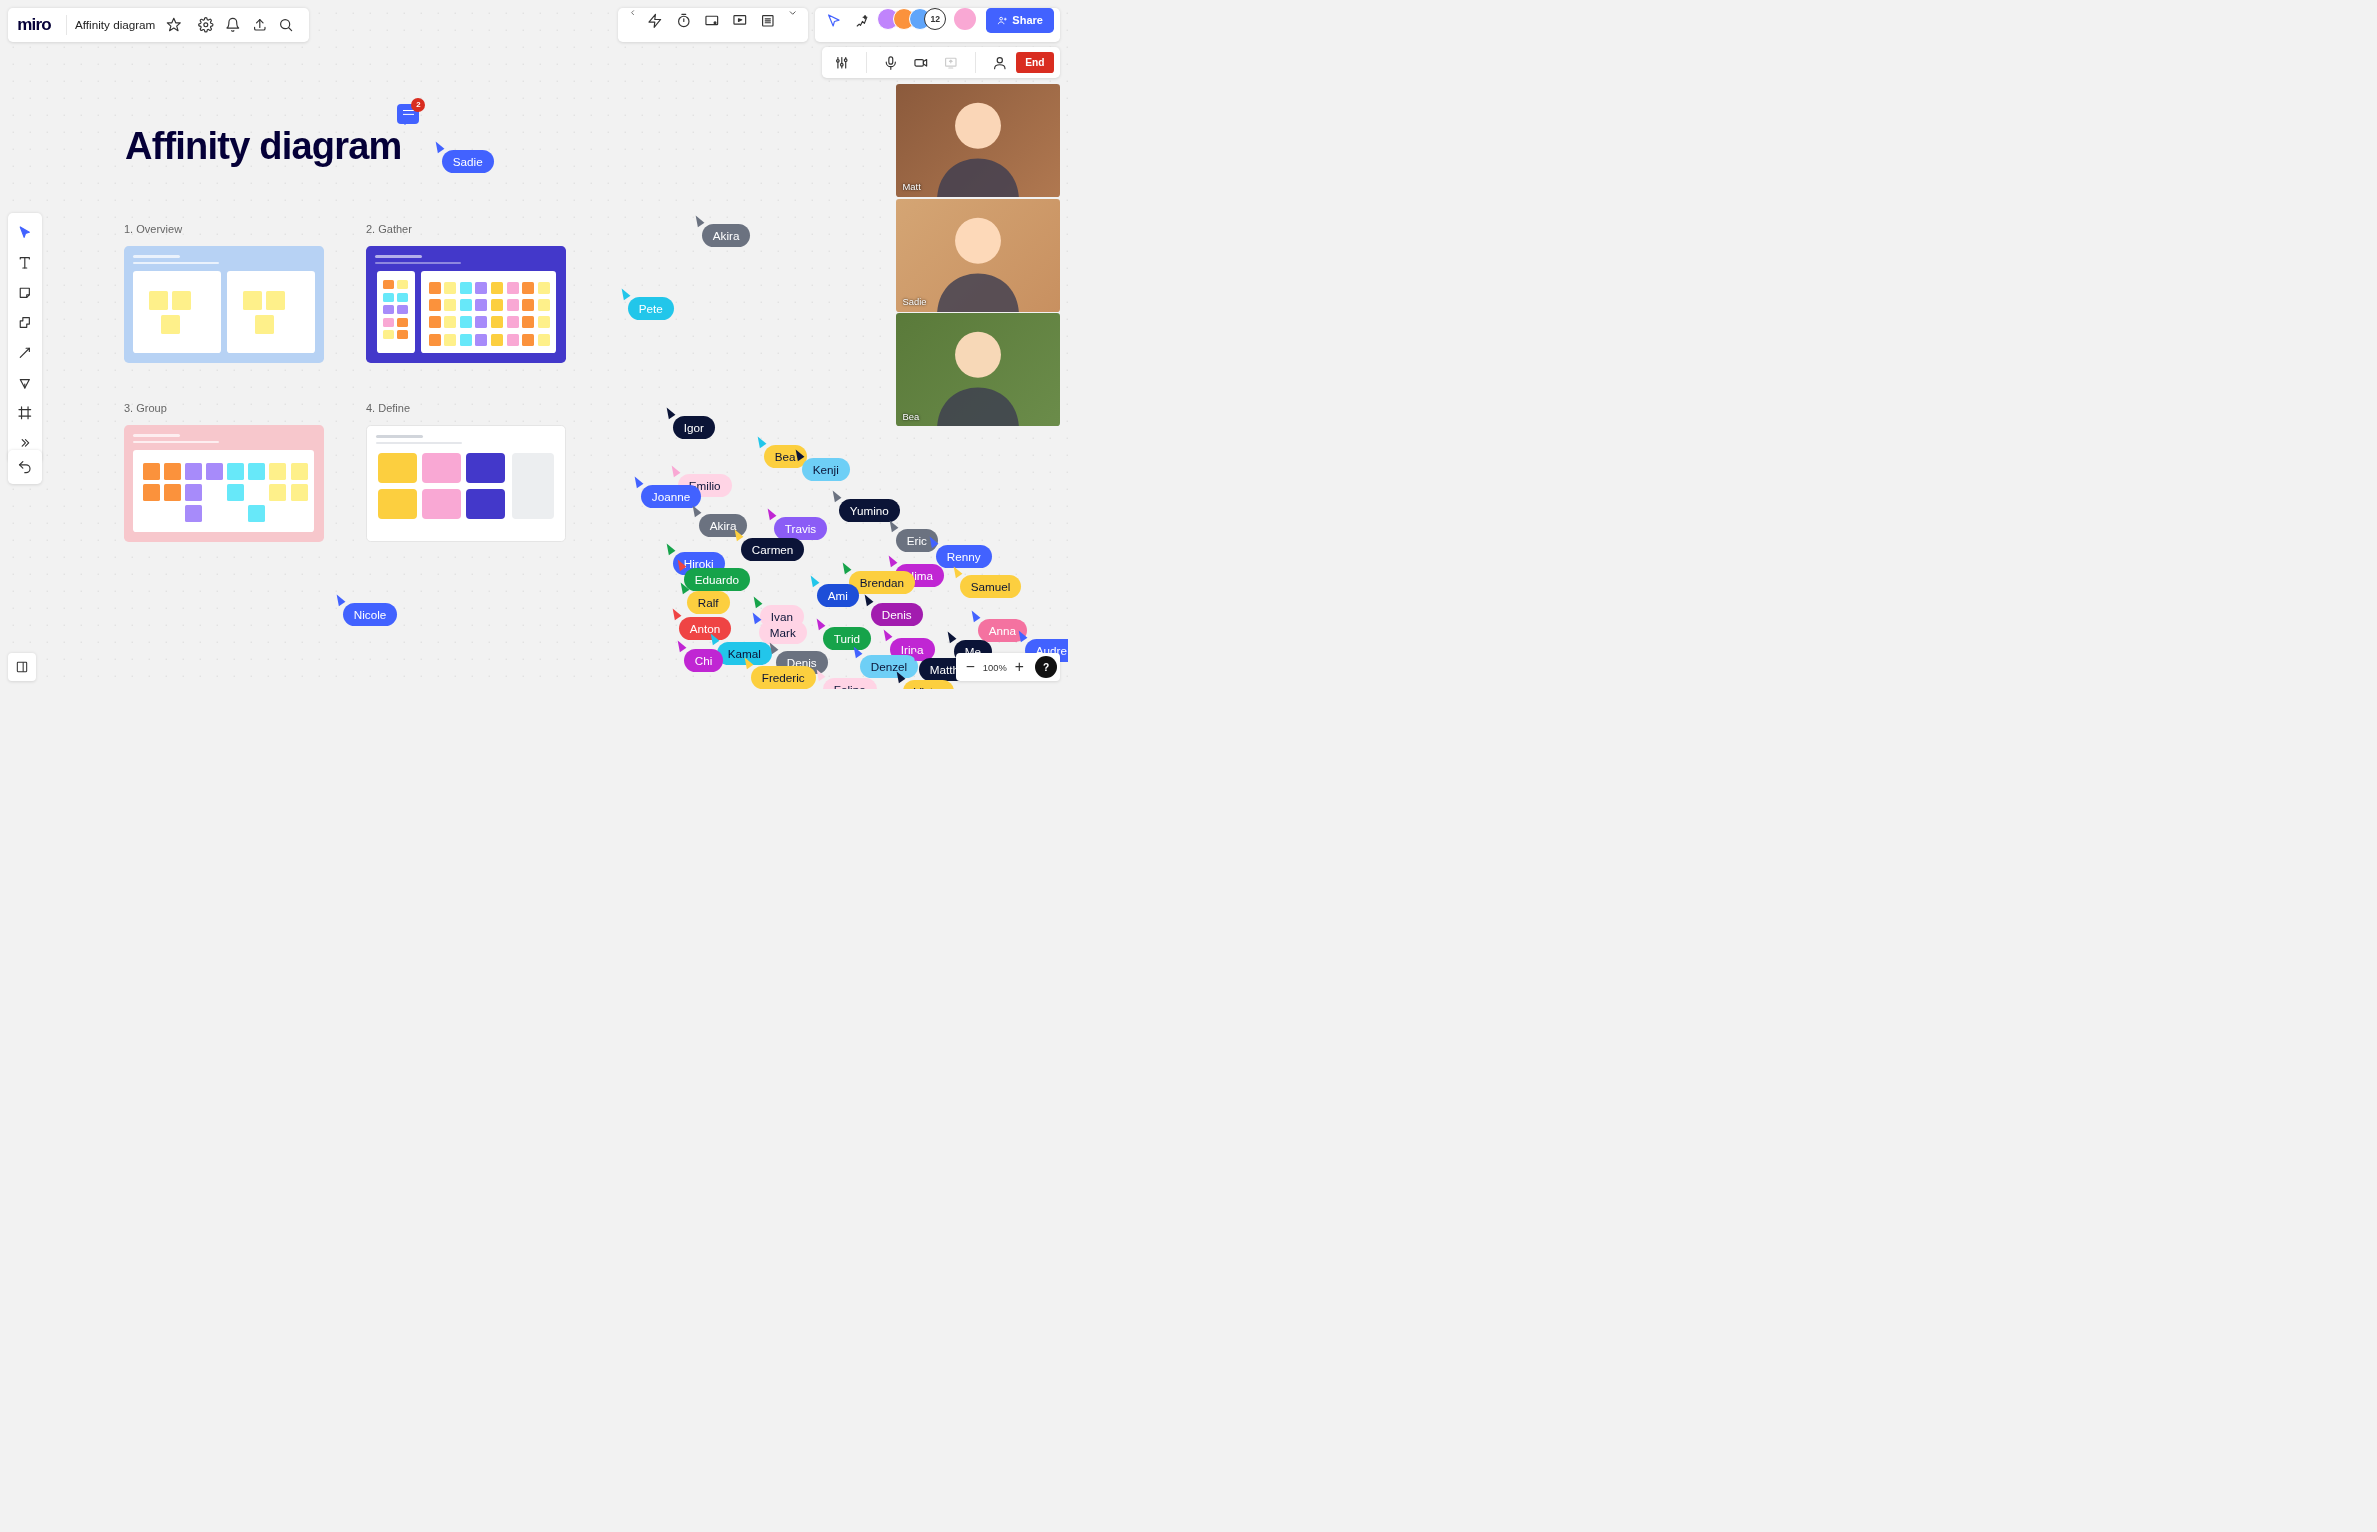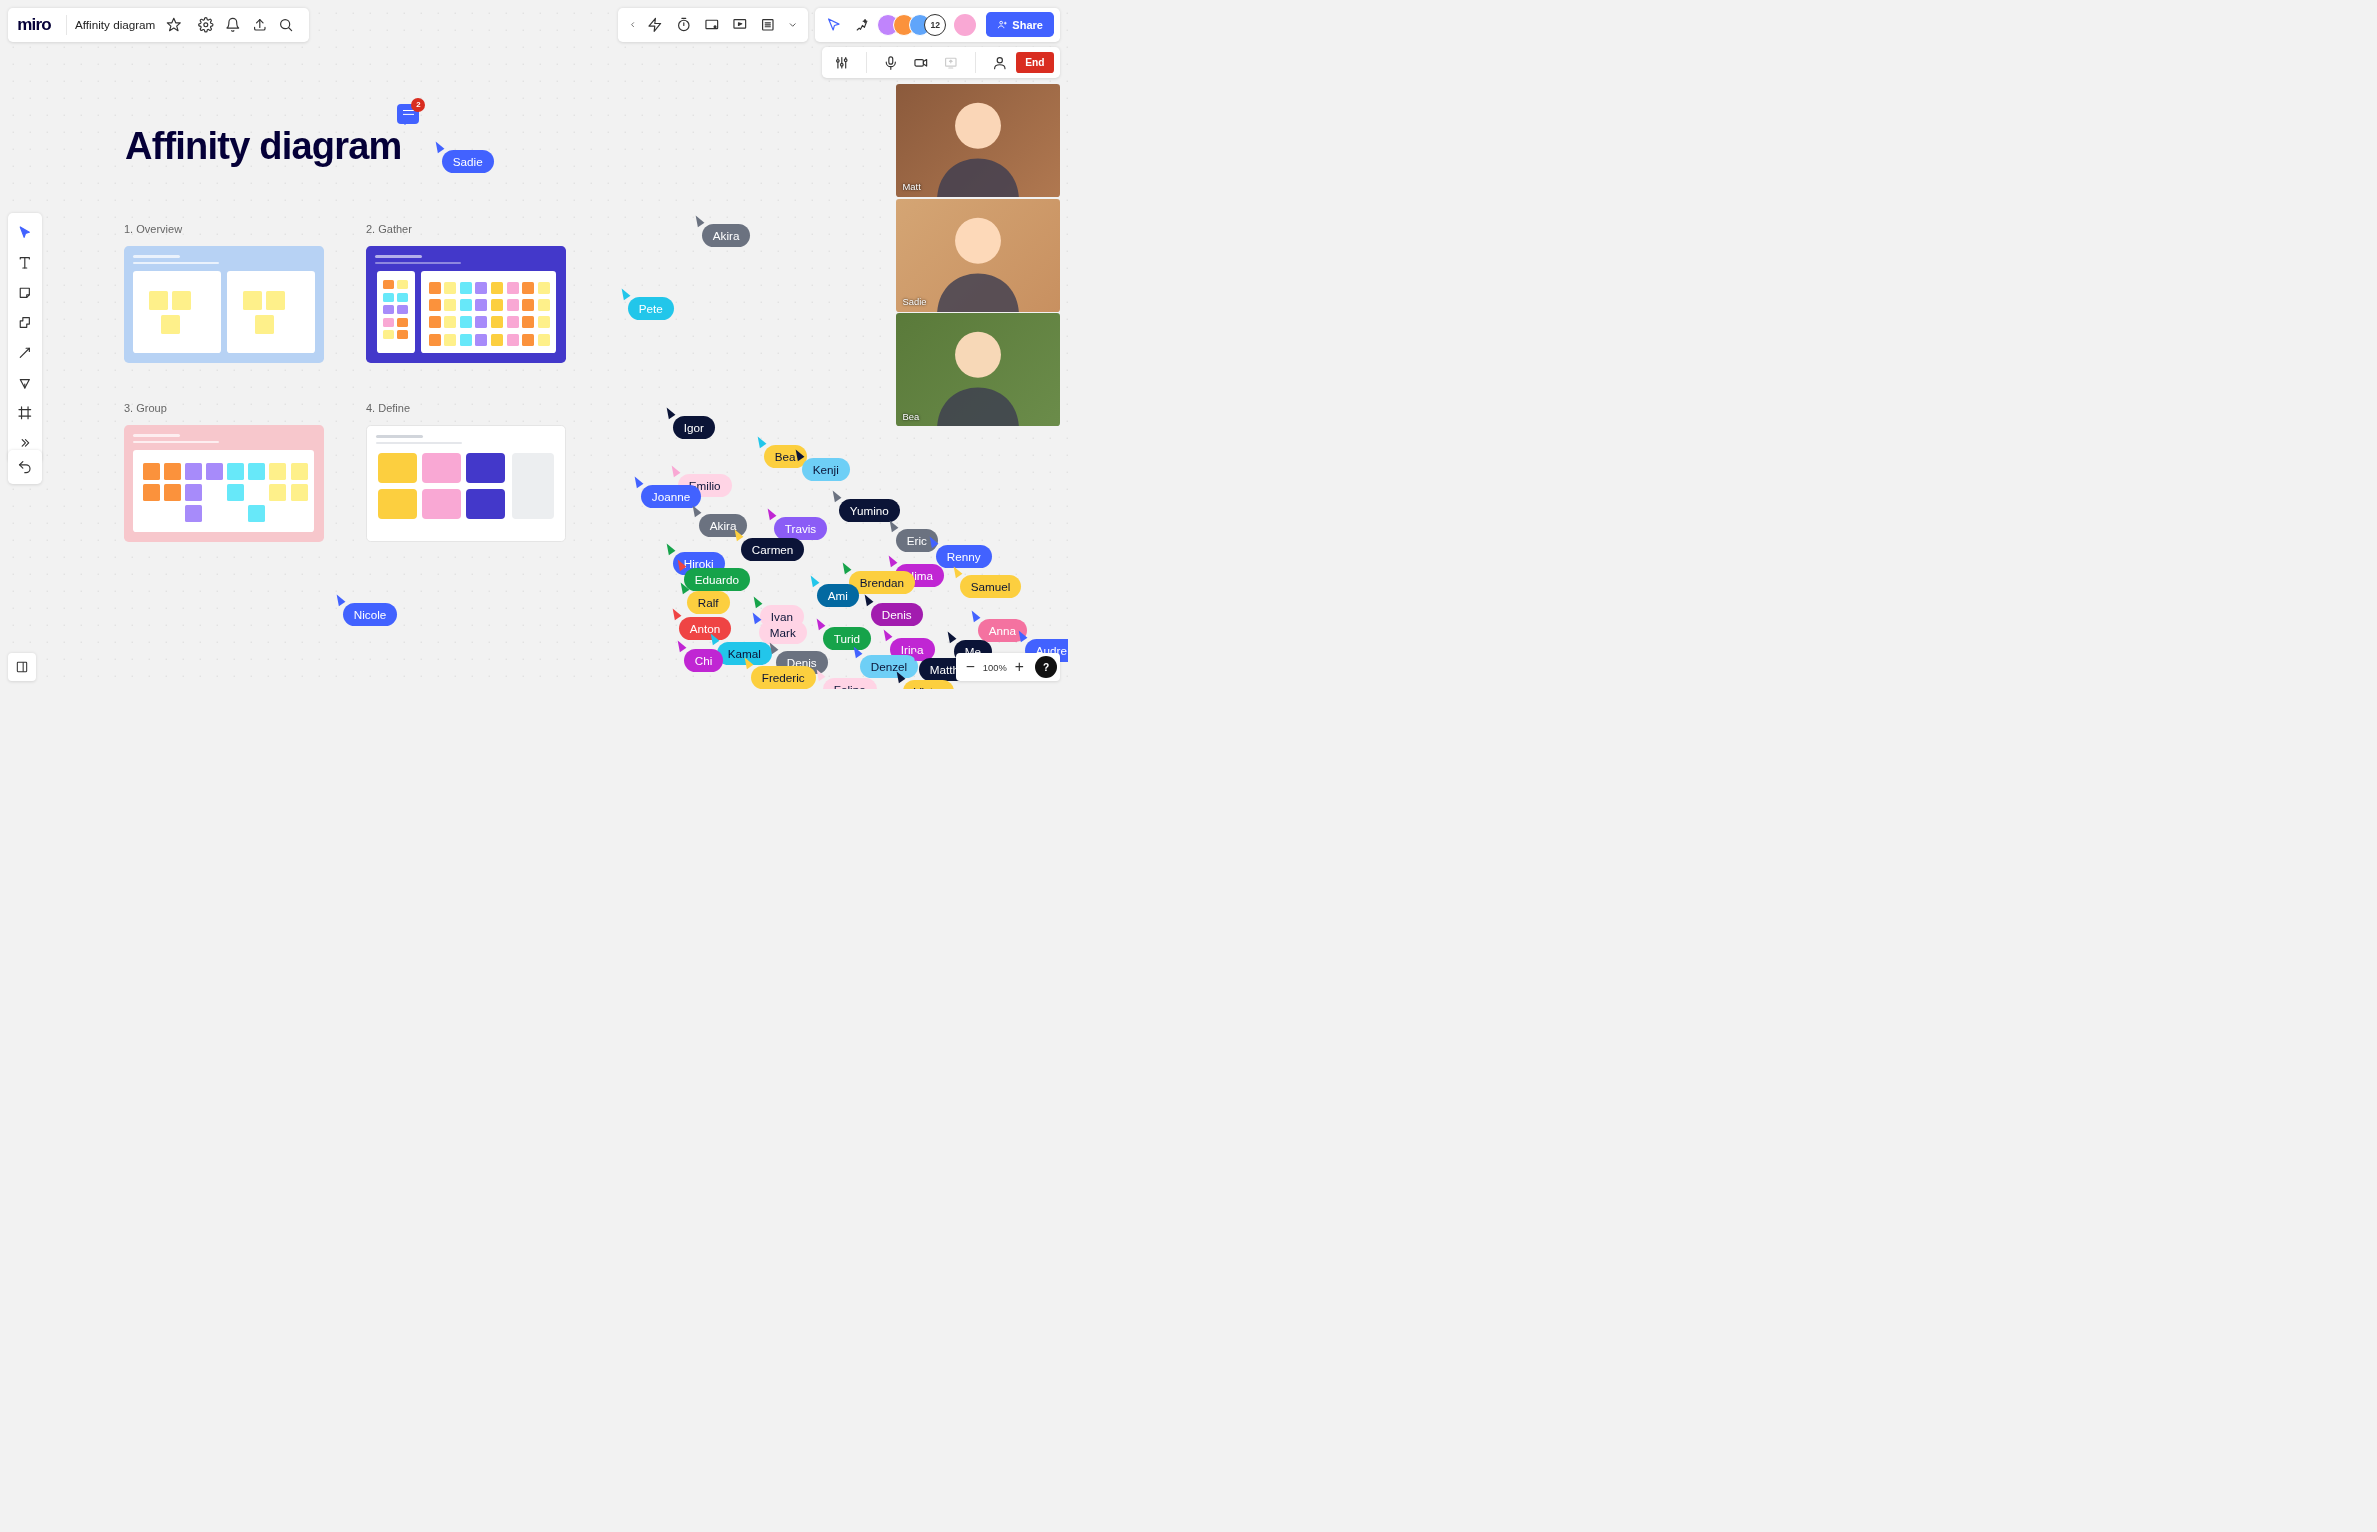--- a/index.html
+++ b/index.html
@@ -6,21 +6,21 @@
   body { background: #f2f2f2; width: 1068px; height: 689px; overflow: hidden; position: relative; }
   .dots { position:absolute; inset:0; background-image: radial-gradient(#d0d0d0 0.8px, transparent 0.8px); background-size: 17px 17px; background-position: 4.7px 4.7px; z-index:0;}
   
   .topbar-left { position:absolute; top:7.8px; left:7.8px; height:34px; background:#fff; border-radius:4.7px; box-shadow:0 0.8px 3.1px rgba(0,0,0,.12); display:flex; align-items:center; padding:0 9.4px; z-index:50;}
   .logo { font-weight:800; color:#050038; font-size:17px; letter-spacing:-0.8px; margin-right:7.8px;}
   .vsep { width:0.8px; height:20.3px; background:#e6e6e6; margin:0 7.8px;}
   .board-title { font-size:11.7px; color:#222; margin-right:4.7px;}
   .ticon { width:26.6px; height:26.6px; display:flex; align-items:center; justify-content:center; border-radius:3.1px; cursor:pointer; color:#333;}
   .ticon svg{width:15.6px;height:15.6px;stroke:currentColor;fill:none;stroke-width:1.8;stroke-linecap:round;stroke-linejoin:round;}
   .topbar-right { position:absolute; top:7.8px; right:7.8px; height:34px; display:flex; gap:6.3px; z-index:50;}
-  .tbgroup { background:#fff; border-radius:4.7px; box-shadow:0 0.8px 3.1px rgba(0,0,0,.12); display:flex; align-items:center; padding:0 6.3px; gap:1.6px;}
+  .tbgroup { background:#fff; border-radius:4.7px; box-shadow:0 0.8px 3.1px rgba(0,0,0,.12); display:flex; align-items:flex-start; padding:0 6.3px; gap:1.6px;}
   .chev-btn{width:15.6px;display:flex;align-items:center;justify-content:center;color:#555;}
   .avatar-stack{display:flex;align-items:center;}
   .av{width:22px;height:22px;border-radius:50%;border:1.6px solid #fff;margin-left:-6.3px;display:flex;align-items:center;justify-content:center;font-size:8.6px;font-weight:600;}
   .av.count{background:#fff;border:1.2px solid #333;color:#333;}
   .sharebtn{background:#4262ff;color:#fff;border:none;border-radius:4.7px;height:25px;padding:0 11px;font-size:11px;font-weight:600;display:flex;align-items:center;gap:4.7px;cursor:pointer;}
   .confctrl{position:absolute;top:47px;right:7.8px;height:31px;background:#fff;border-radius:4.7px;box-shadow:0 0.8px 3.1px rgba(0,0,0,.12);display:flex;align-items:center;padding:0 6.3px;gap:3.1px;z-index:50;}
   .endbtn{background:#d92d20;color:#fff;border:none;border-radius:3.1px;padding:4.7px 9.4px;font-size:10.2px;font-weight:600;cursor:pointer;}
   
   .sidetb{position:absolute;left:7.8px;top:213px;width:34px;background:#fff;border-radius:4.7px;box-shadow:0 0.8px 3.1px rgba(0,0,0,.12);display:flex;flex-direction:column;padding:4.7px 0;z-index:50;}
   .sidetb .ticon{width:34px;height:30px;}
@@ -451,21 +451,21 @@
     <span class="cu-pill" style="background:#c026d3;color:#fff">Hima</span></div>
       <div class="cu" style="left: 676px; top: 559px;"><span class="cu-arrow" style="border-bottom-color:#ef4444"></span>
     <span class="cu-pill" style="background:#16a34a;color:#fff">Eduardo</span></div>
       <div class="cu" style="left: 841px; top: 562px;"><span class="cu-arrow" style="border-bottom-color:#16a34a"></span>
     <span class="cu-pill" style="background:#fccf3f;color:#0b1437">Brendan</span></div>
       <div class="cu" style="left: 952px; top: 566px;"><span class="cu-arrow" style="border-bottom-color:#fccf3f"></span>
     <span class="cu-pill" style="background:#fccf3f;color:#0b1437">Samuel</span></div>
       <div class="cu" style="left: 679px; top: 582px;"><span class="cu-arrow" style="border-bottom-color:#16a34a"></span>
     <span class="cu-pill" style="background:#fccf3f;color:#0b1437">Ralf</span></div>
       <div class="cu" style="left: 809px; top: 575px;"><span class="cu-arrow" style="border-bottom-color:#22c6ea"></span>
-    <span class="cu-pill" style="background:#0369a1;color:#fff">Ami</span></div>
+    <span class="cu-pill" style="background:#1d4ed8;color:#fff">Ami</span></div>
       <div class="cu" style="left: 752px; top: 596px;"><span class="cu-arrow" style="border-bottom-color:#16a34a"></span>
     <span class="cu-pill" style="background:#ffd4e5;color:#0b1437">Ivan</span></div>
       <div class="cu" style="left: 863px; top: 594px;"><span class="cu-arrow" style="border-bottom-color:#0b1437"></span>
     <span class="cu-pill" style="background:#a21caf;color:#fff">Denis</span></div>
       <div class="cu" style="left: 751px; top: 612px;"><span class="cu-arrow" style="border-bottom-color:#4262ff"></span>
     <span class="cu-pill" style="background:#ffd4e5;color:#0b1437">Mark</span></div>
       <div class="cu" style="left: 671px; top: 608px;"><span class="cu-arrow" style="border-bottom-color:#ef4444"></span>
     <span class="cu-pill" style="background:#ef4444;color:#fff">Anton</span></div>
       <div class="cu" style="left: 815px; top: 618px;"><span class="cu-arrow" style="border-bottom-color:#c026d3"></span>
     <span class="cu-pill" style="background:#16a34a;color:#fff">Turid</span></div>

